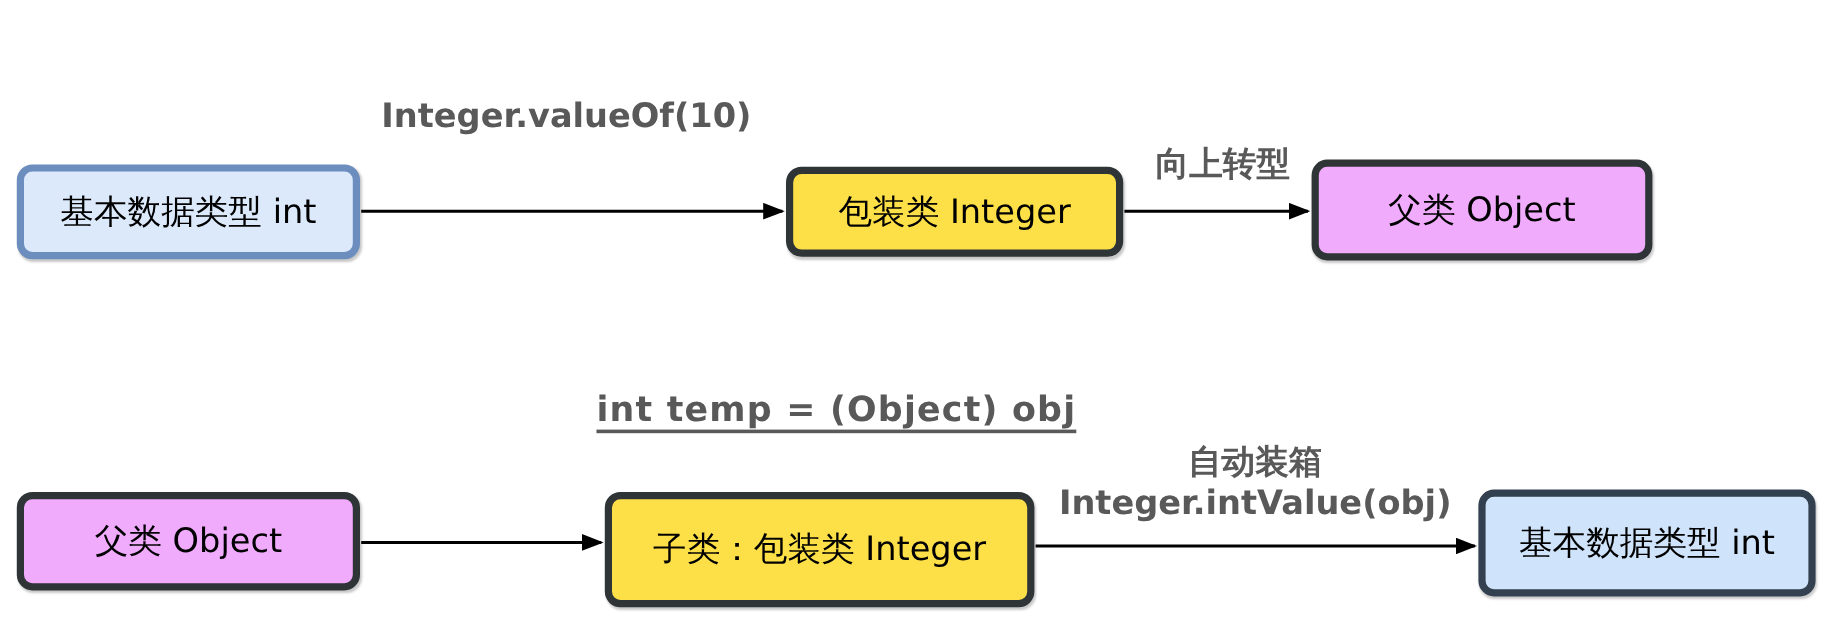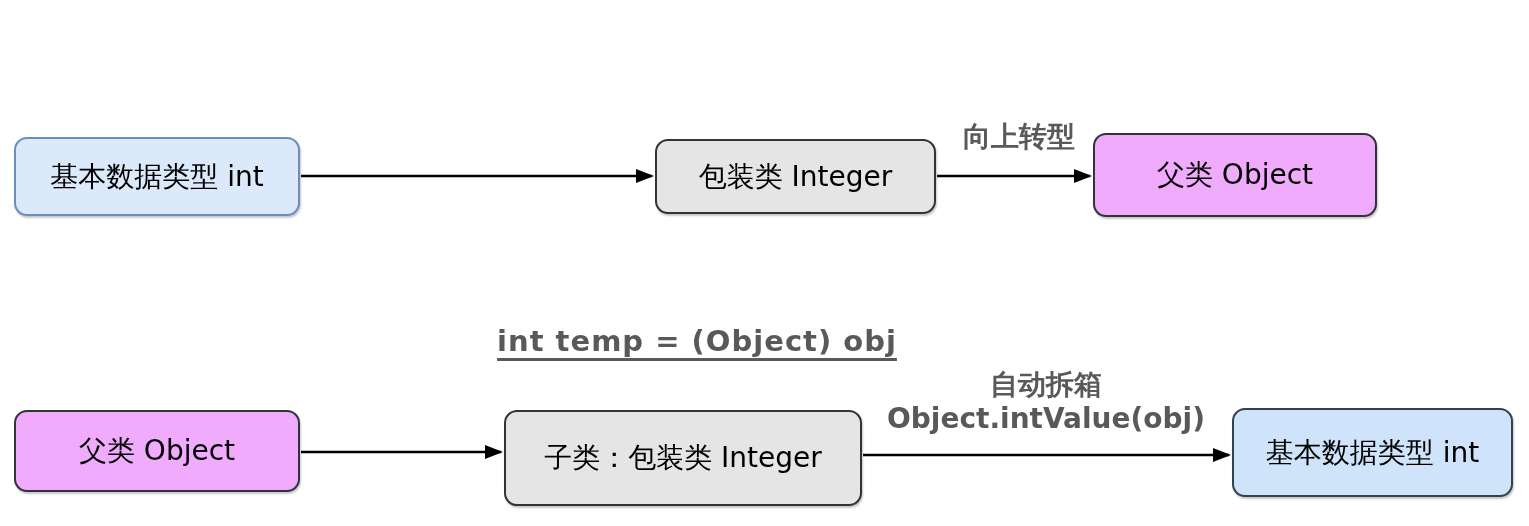--- a/index.html
+++ b/index.html
@@ -26,30 +26,30 @@
     text-underline-offset: 7px;
     letter-spacing: 1px;
     white-space: nowrap;
   }
   .node {
     position: absolute;
     box-sizing: border-box;
     display: flex;
     align-items: center;
     justify-content: center;
-    border: 2px solid #0ea5e9;
+    border: 6px solid #0ea5e9;
     border-radius: 13px;
     font-size: 28px;
     color: #000000;
     white-space: nowrap;
     box-shadow: 1px 2px 2px rgba(0,0,0,0.22);
   }
   .node-blue1  { background: #dbe9fb; border-color: #6c8ebf; }
   .node-blue2  { background: #cfe3fa; border-color: #33404f; }
-  .node-pink   { background: #e5e5e5; border-color: #2f3437; }
+  .node-pink   { background: #fde047; border-color: #2f3437; }
   .node-green  { background: #f0abfc; border-color: #2f3437; }
   .edge-label {
     position: absolute;
     color: #595959;
     font-weight: bold;
     font-size: 28px;
     text-align: center;
     line-height: 1.22;
     white-space: nowrap;
   }
@@ -64,32 +64,33 @@
 <body>
 
 <div class="canvas">
 
 
   <div class="node node-blue1" style="left:14px; top:137px; width:286px; height:79px;">基本数据类型 int</div>
   <div class="node node-pink" style="left:655px; top:139px; width:281px; height:75px;">包装类 Integer</div>
   <div class="node node-green" style="left:1093px; top:133px; width:284px; height:84px;">父类 Object</div>
 
   <div class="edge-label" style="left:272px; top:80px; width:400px;">
+    <div>Integer.valueOf(10)</div>
   </div>
   <div class="edge-label" style="left:899px; top:120px; width:240px;text-align:center;">向上转型</div>
 
   <div class="flow-title" style="left:447px; top:324px; width:500px;">int temp = (Object) obj</div>
 
   <div class="node node-green" style="left:14px; top:410px; width:286px; height:82px;">父类 Object</div>
   <div class="node node-pink" style="left:504px; top:410px; width:358px; height:96px;">子类：包装类 Integer</div>
   <div class="node node-blue2" style="left:1232px; top:408px; width:281px; height:89px;">基本数据类型 int</div>
 
   <div class="edge-label" style="left:846px; top:368px; width:400px;">
-    <div>自动拆箱</div>
-    <div>Object.intValue(obj)</div>
+    <div>自动装箱</div>
+    <div>Integer.intValue(obj)</div>
   </div>
 
   <svg class="arrow-layer" viewBox="0 0 1529 526" xmlns="http://www.w3.org/2000/svg">
     <defs>
       <marker id="arrowhead" markerWidth="18" markerHeight="14" refX="16" refY="7" orient="auto" markerUnits="userSpaceOnUse">
         <path d="M0,0 L18,7 L0,14 Z" fill="#000000"></path>
       </marker>
     </defs>
     <line x1="301" y1="176" x2="652" y2="176" stroke="#000000" stroke-width="2.5" marker-end="url(#arrowhead)"></line>
     <line x1="937" y1="176" x2="1090" y2="176" stroke="#000000" stroke-width="2.5" marker-end="url(#arrowhead)"></line>

